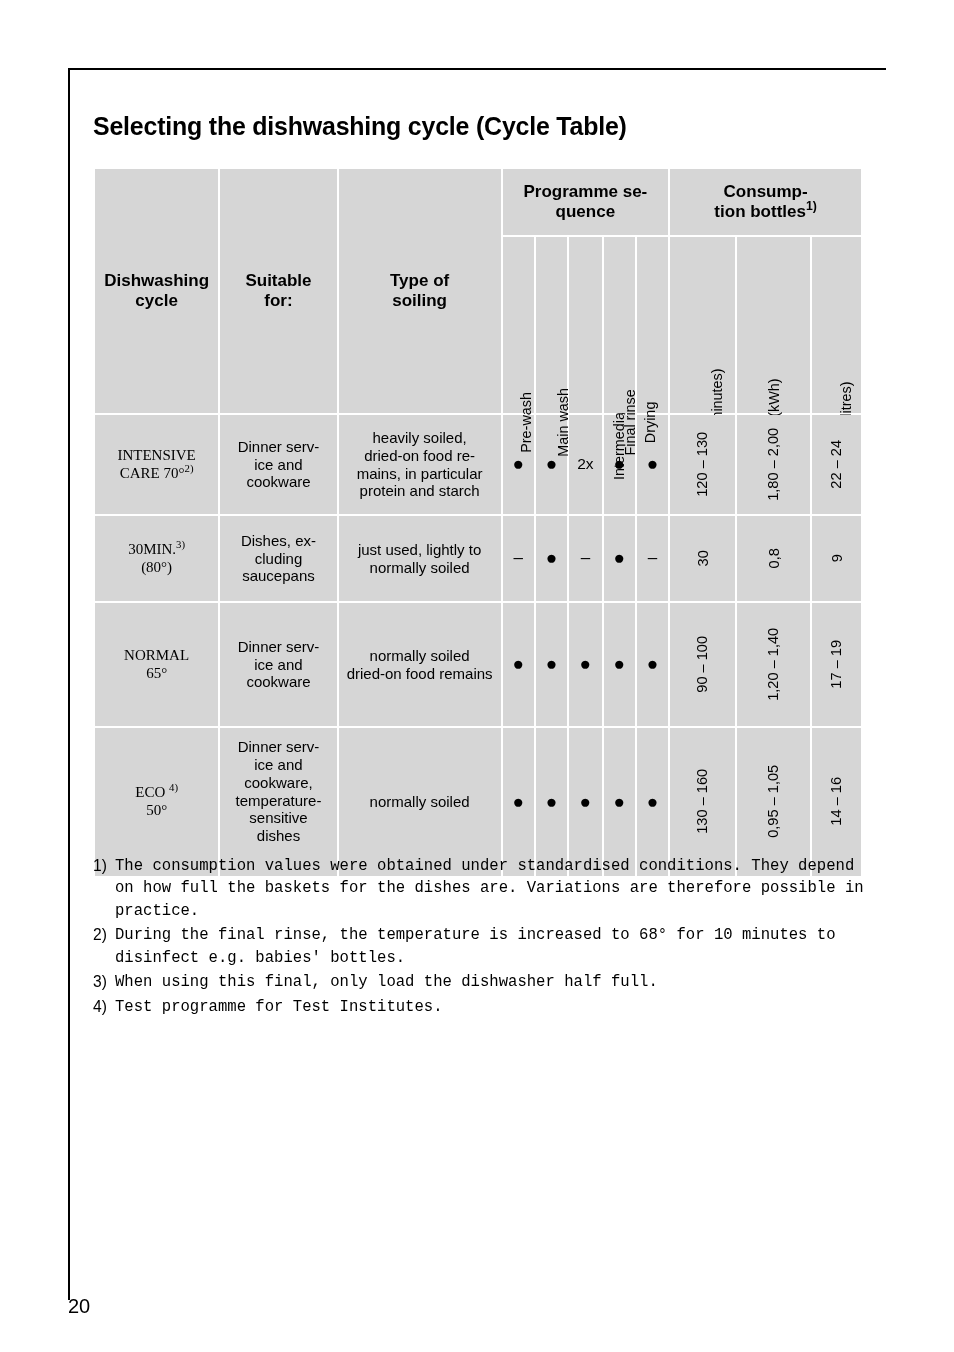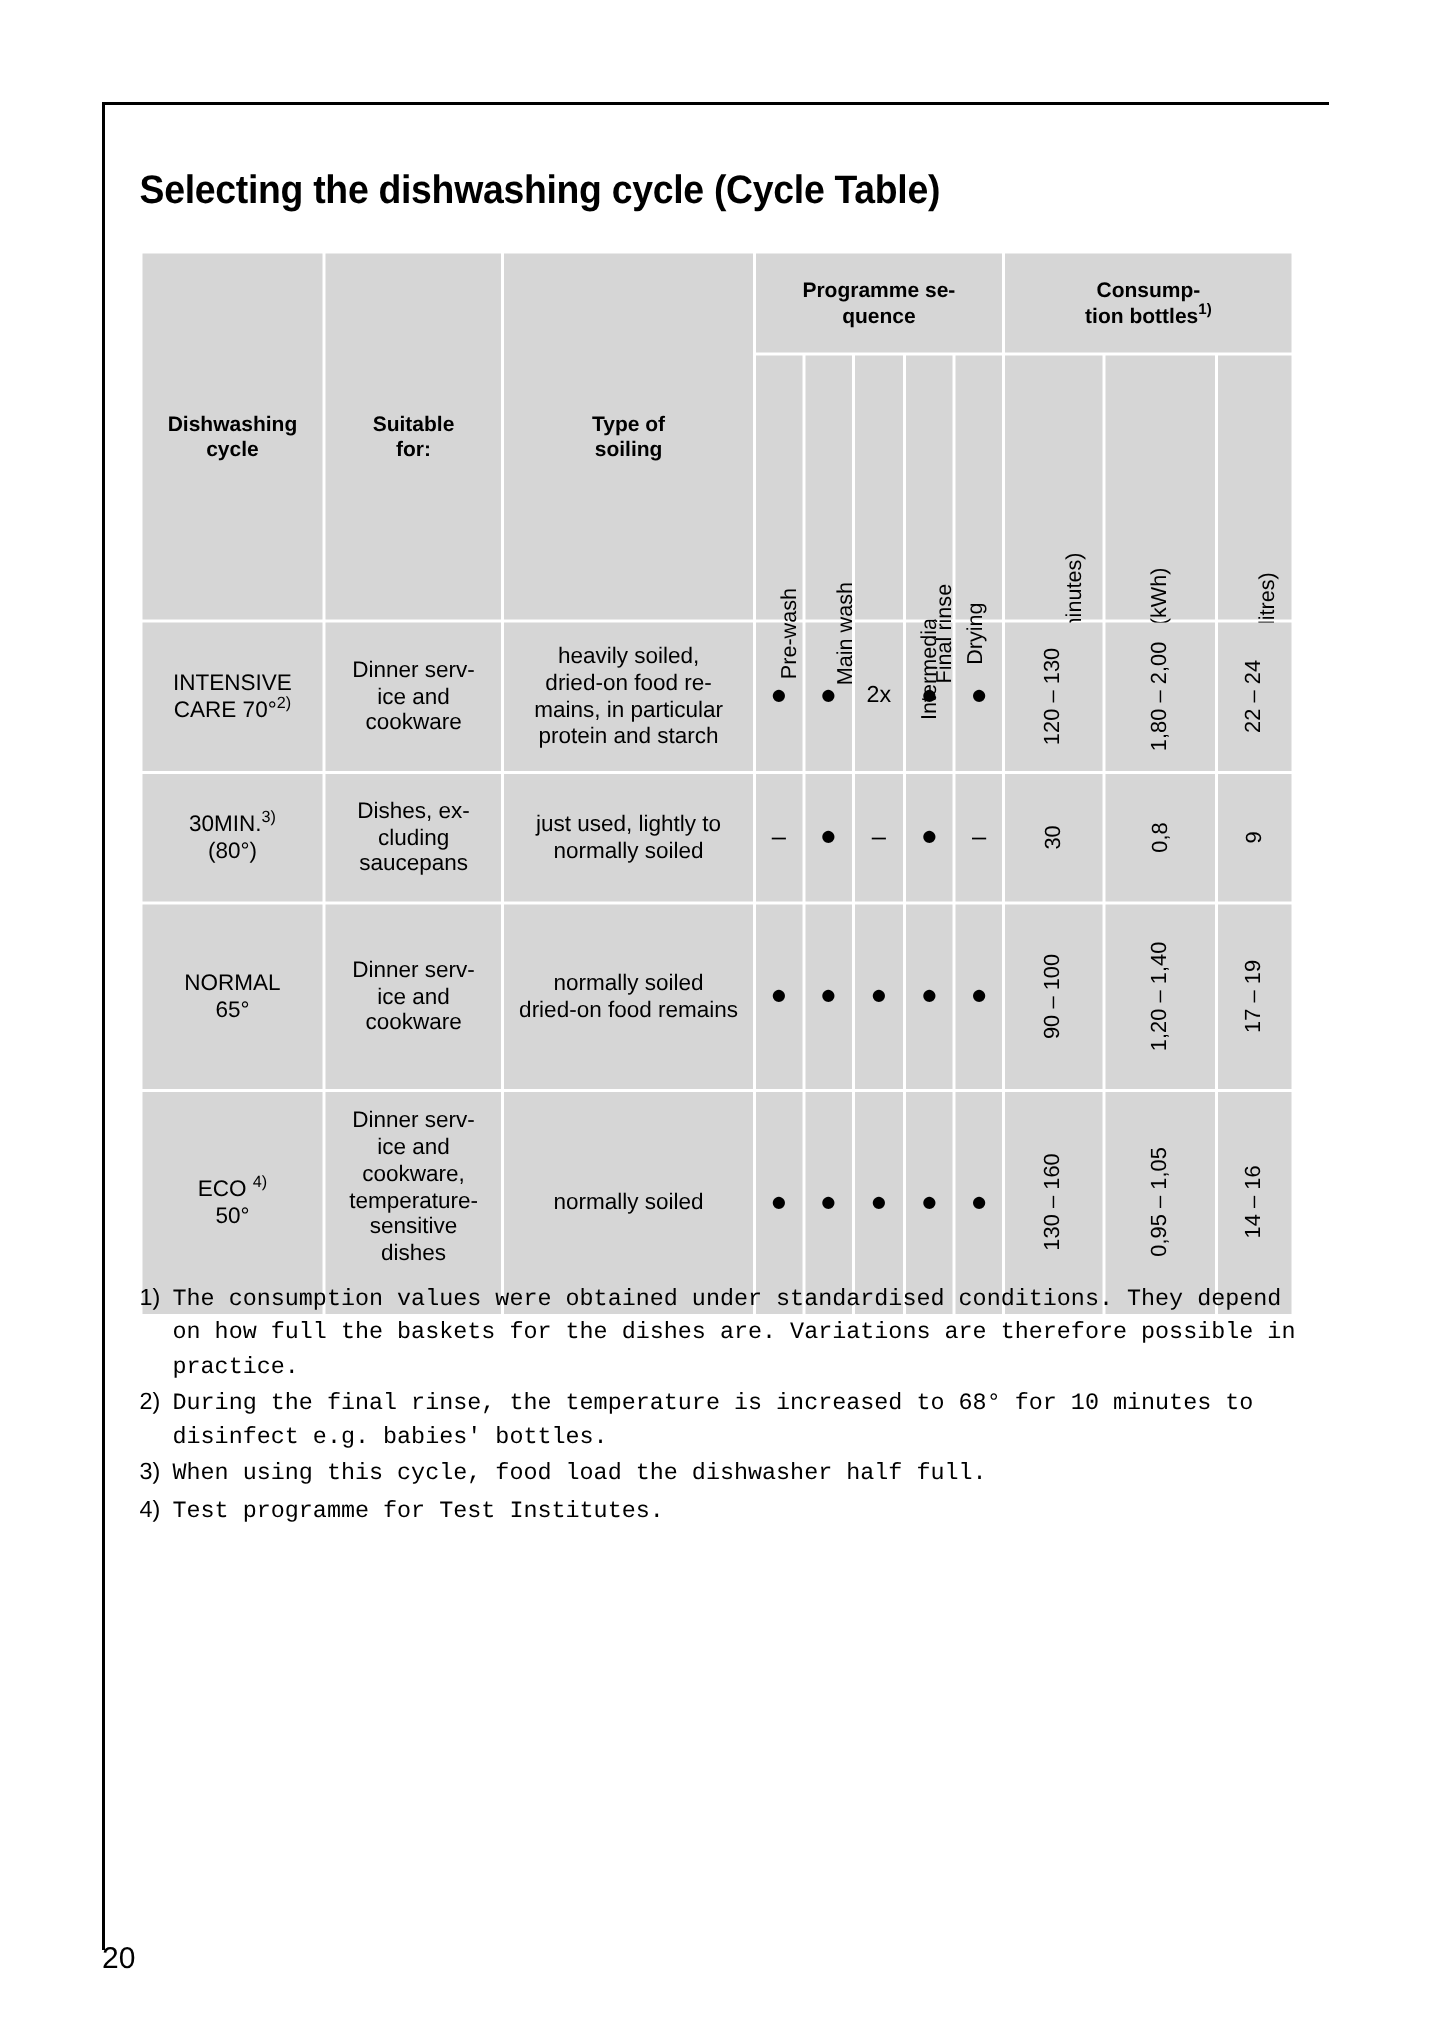--- a/index.html
+++ b/index.html
@@ -53,21 +53,21 @@
   }
   #cycle-table td, #cycle-table th {
     background: #d6d6d6;
     padding: 0;
     margin: 0;
     font-weight: normal;
     vertical-align: middle;
     text-align: center;
     line-height: 1.19;
   }
-  .hdr-bold { font-weight: bold; font-size: 14px; line-height: 1.2; }
+  .hdr-bold { font-weight: bold; font-size: 17px; line-height: 1.2; }
 
   .grp-hdr { height: 66px; padding: 0 4px; }
 
   .vert-hdr {
     height: 176px;
     position: relative;
   }
   
   .vert-hdr .vwrap {
     position: absolute;
@@ -87,21 +87,21 @@
 
   .firstcol-hdr { width: 129px; vertical-align: middle; }
   .col-cycle    { width: 129px; }
   .col-suitable { width: 126px; }
   .col-soiling  { width: 193px; }
   .col-step     { width: 36px; }
   .col-length   { width: 42px; }
   .col-energy   { width: 43px; }
   .col-water    { width: 43px; }
 
-  .cell-cycle  { font-size: 15px; line-height: 1.25; }
+  .cell-cycle  { font-size: 15px; line-height: 1.25; font-family: Liberation Serif, serif; }
   .cell-text   { font-size: 15px; line-height: 1.3; text-align: left; padding: 7px 8px; }
 
   .mark { font-size: 19px; line-height: 1; }
   .mark-dash { font-size: 17px; line-height: 1; }
   .mark-2x { font-size: 15.5px; line-height: 1; }
 
   .numcell { position: relative; }
   .numcell .ntxt {
     display: inline-block;
     transform: rotate(-90deg);
@@ -294,21 +294,21 @@
   <div class="fn-row">
     <span class="fn-num">1)</span>
     <span class="fn-txt">The consumption values were obtained under standardised conditions. They depend on how full the baskets for the dishes are. Variations are therefore possible in practice.</span>
   </div>
   <div class="fn-row">
     <span class="fn-num">2)</span>
     <span class="fn-txt">During the final rinse, the temperature is increased to 68° for 10 minutes to disinfect e.g. babies' bottles.</span>
   </div>
   <div class="fn-row">
     <span class="fn-num">3)</span>
-    <span class="fn-txt">When using this cycle, food load the dishwasher half full.</span>
+    <span class="fn-txt">When using this final, only load the dishwasher half full.</span>
   </div>
   <div class="fn-row">
     <span class="fn-num">4)</span>
     <span class="fn-txt">Test programme for Test Institutes.</span>
   </div>
 </div>
 
 <div id="page-number">20</div>
 
 </body></html>

